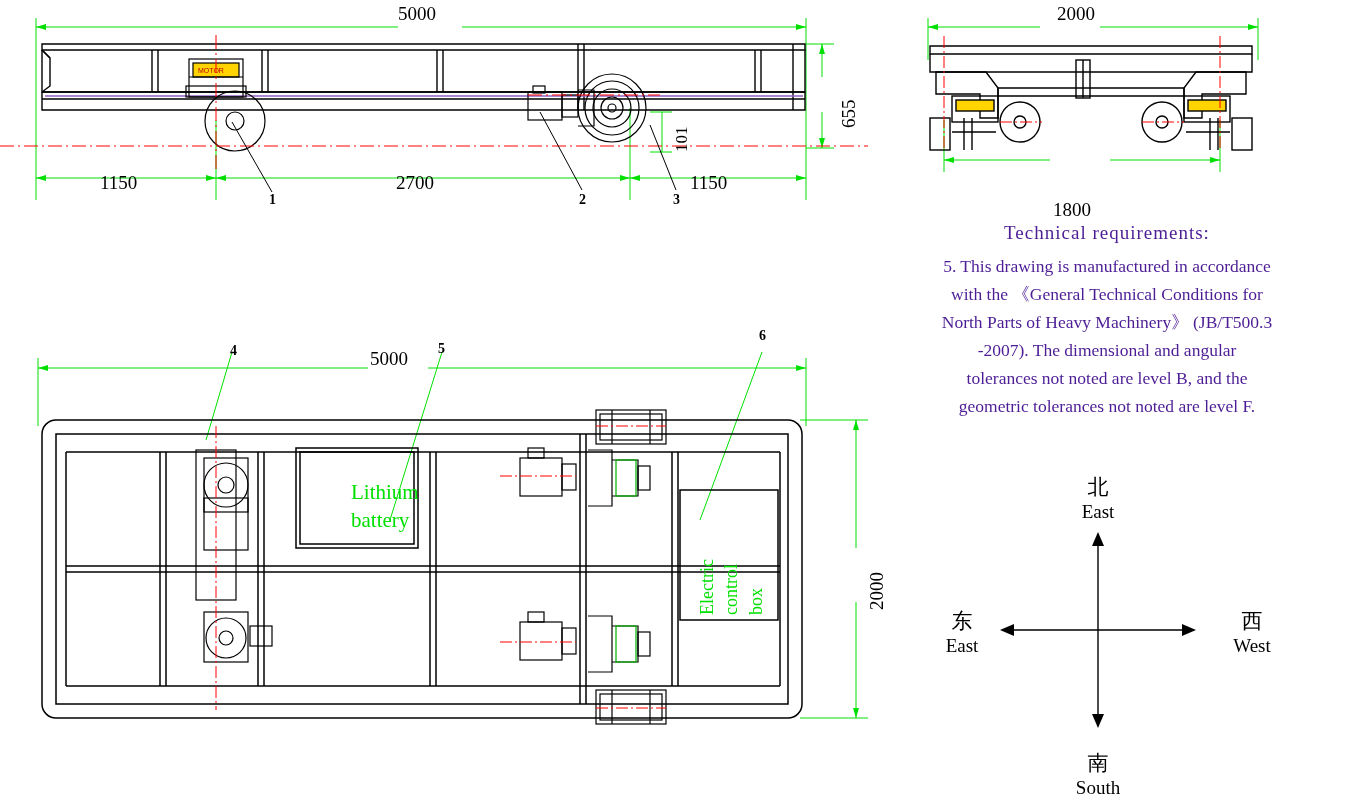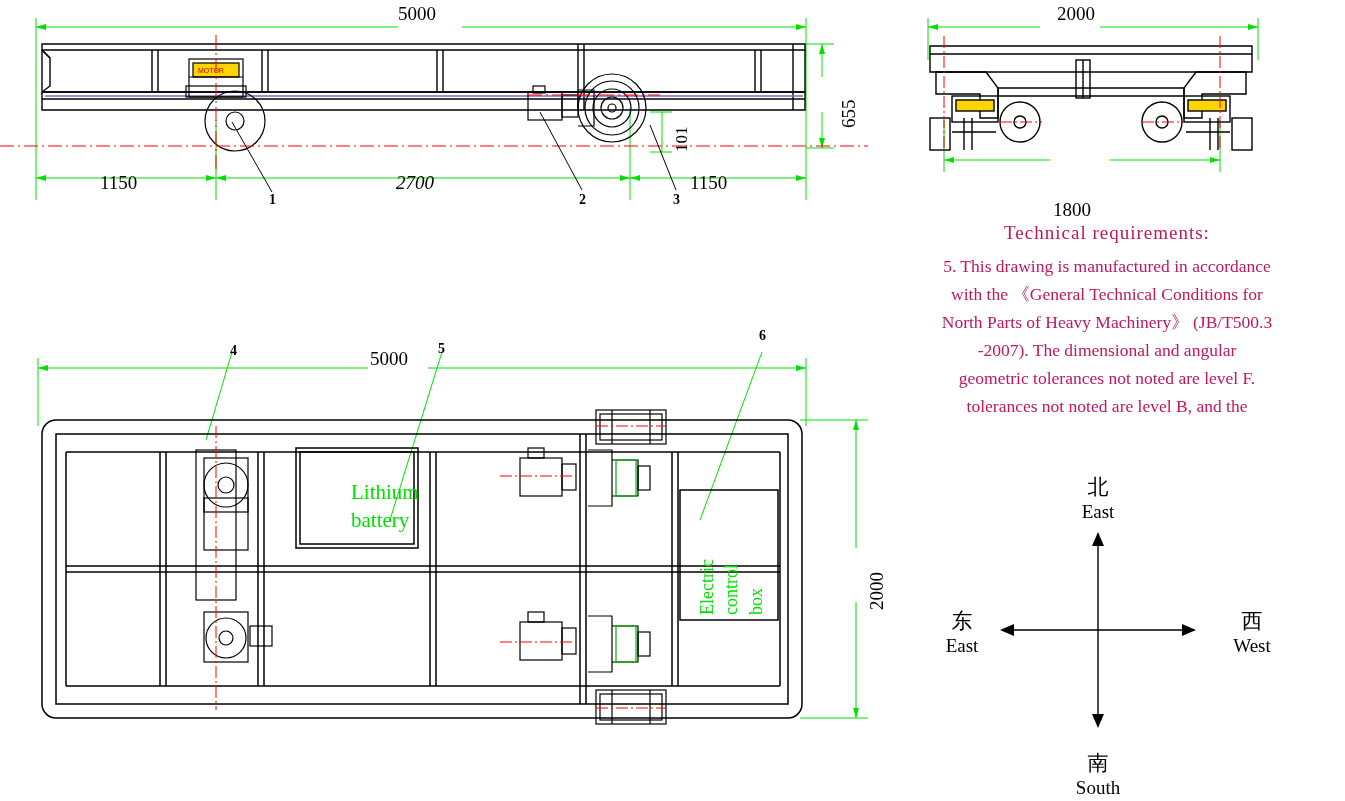--- a/index.html
+++ b/index.html
@@ -33,21 +33,21 @@
     font-size:14px;
     color:#000;
   }
   .tech-block{
     position:absolute;
     left:872px;top:218px;width:470px;
     text-align:center;
     font-family:"Liberation Serif", serif;
     font-size:17.5px;
     line-height:1.6;
-    color:#be185d;
+    color:#4c1d95;
   }
   .tech-title{
     font-size:19px;
     letter-spacing:1px;
     margin-bottom:4px;
   }
   .compass-label{
     position:absolute;
     text-align:center;
     font-family:"Liberation Serif", serif;
@@ -155,21 +155,21 @@
     <line x1="232" y1="122" x2="272" y2="192"></line>
     <line x1="540" y1="112" x2="582" y2="190"></line>
     <line x1="650" y1="125" x2="676" y2="190"></line>
   </g>
 </svg>
 </div>
 
 <div class="dim-text" style="left:398px;top:3px;color:#000;font-size:19px;">5000</div>
 <div class="dim-text rot90" style="left:838px;top:128px;font-size:19px;">655</div>
 <div class="dim-text" style="left:100px;top:172px;font-size:19px;">1150</div>
-<div class="dim-text" style="left:396px;top:172px;font-size:19px;font-style:italic;">2700</div>
+<div class="dim-text" style="left:396px;top:172px;font-size:19px;">2700</div>
 <div class="dim-text" style="left:690px;top:172px;font-size:19px;">1150</div>
 <div class="dim-text rot90" style="left:672px;top:152px;font-size:17px;">101</div>
 
 <div class="callout-num" style="left:269px;top:192px;">1</div>
 <div class="callout-num" style="left:579px;top:192px;">2</div>
 <div class="callout-num" style="left:673px;top:192px;">3</div>
 
 <div class="abs" style="left:900px;top:0;width:400px;height:185px;">
 <svg width="400" height="185" viewBox="0 0 400 185">
   <g stroke="#00e000" stroke-width="1" fill="none">
@@ -225,22 +225,22 @@
 
 <div class="dim-text" style="left:1057px;top:3px;font-size:19px;">2000</div>
 <div class="dim-text" style="left:1053px;top:155px;font-size:19px;margin-top:44px;">1800</div>
 
 <div class="tech-block">
   <div class="tech-title">Technical requirements:</div>
   <div>5. This drawing is manufactured in accordance</div>
   <div>with the 《General Technical Conditions for</div>
   <div>North Parts of Heavy Machinery》 (JB/T500.3</div>
   <div>-2007). The dimensional and angular</div>
+  <div>tolerances not noted are level B, and the</div>
   <div>geometric tolerances not noted are level F.</div>
-  <div>tolerances not noted are level B, and the</div>
 </div>
 
 <div class="abs" style="left:0;top:330px;width:900px;height:470px;">
 <svg width="900" height="470" viewBox="0 0 900 470">
   <g stroke="#00e000" stroke-width="1" fill="none">
 
     <line x1="38" y1="38" x2="368" y2="38"></line>
     <line x1="428" y1="38" x2="806" y2="38"></line>
     <line x1="38" y1="28" x2="38" y2="96"></line>
     <line x1="806" y1="28" x2="806" y2="96"></line>

